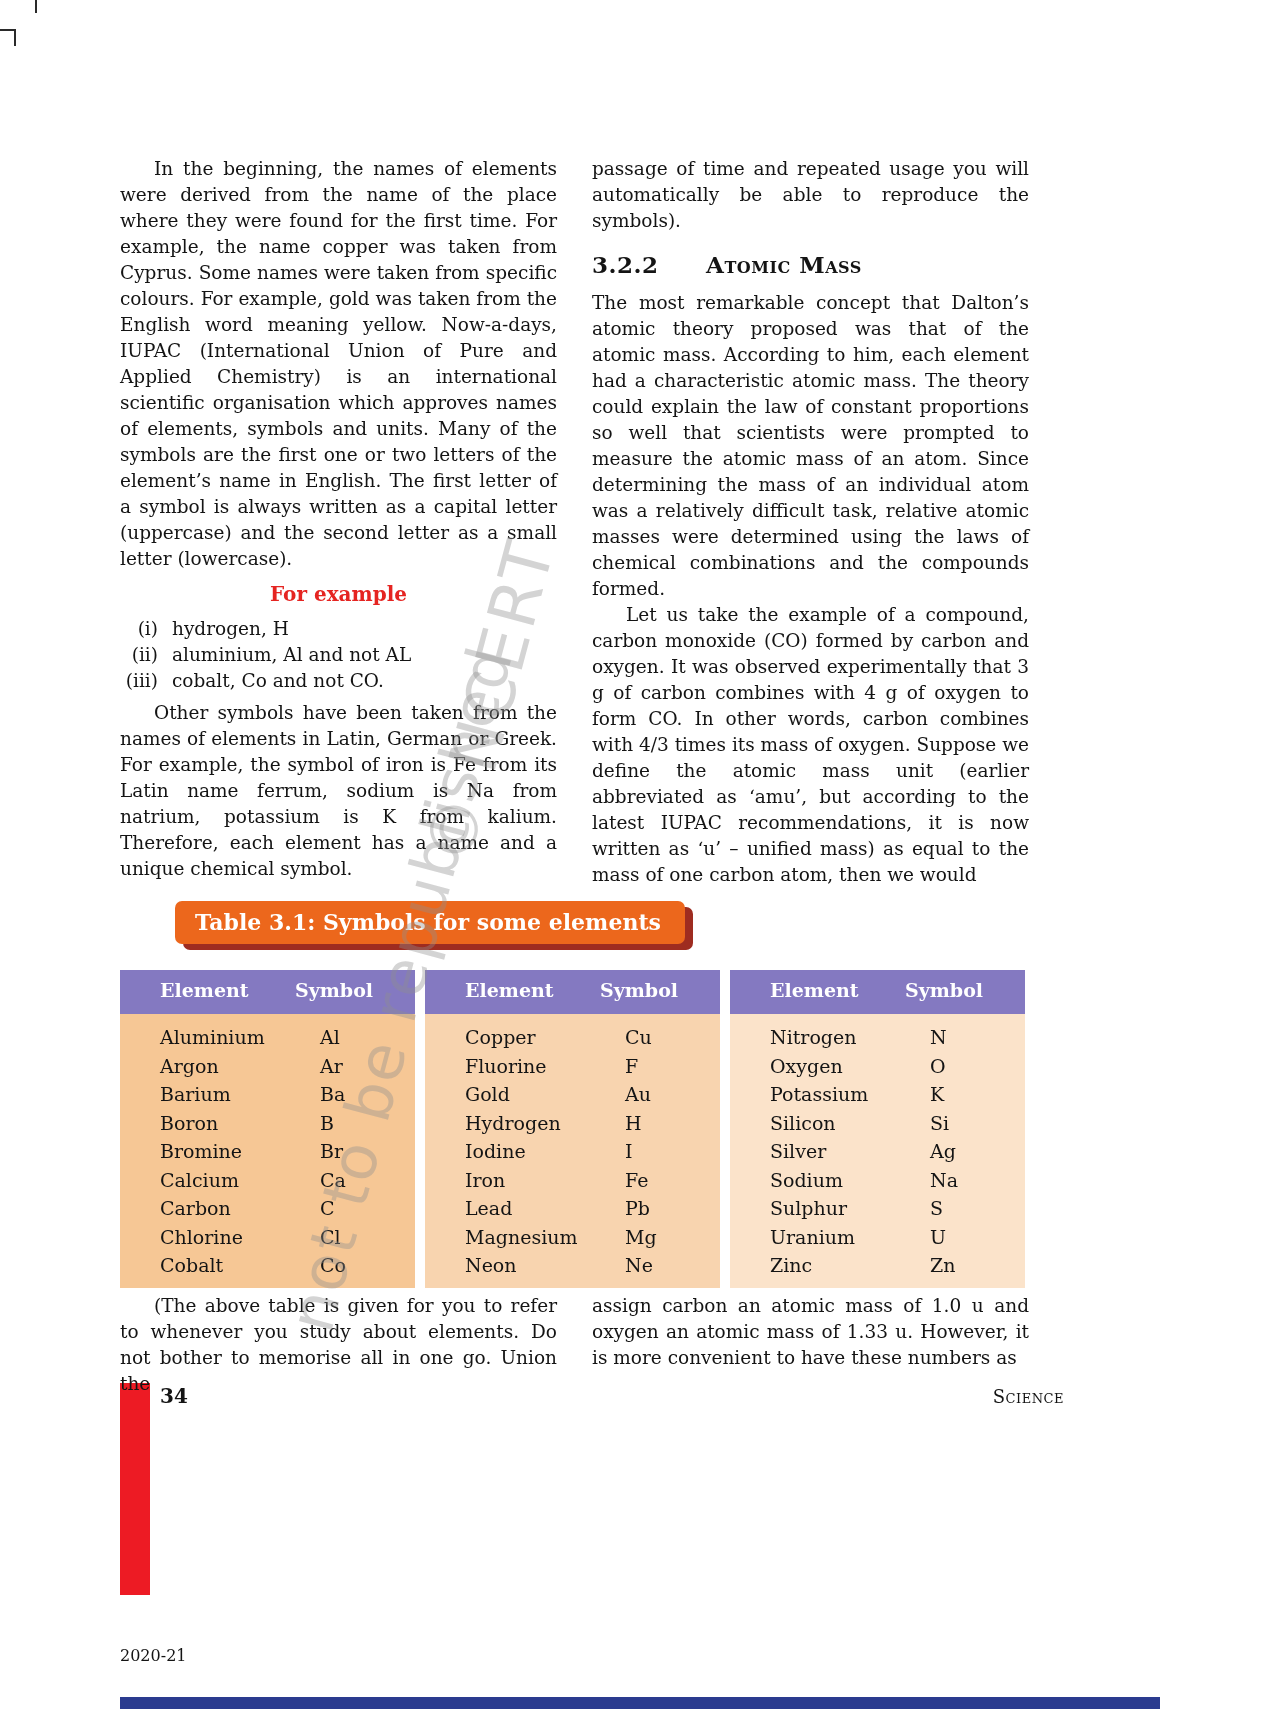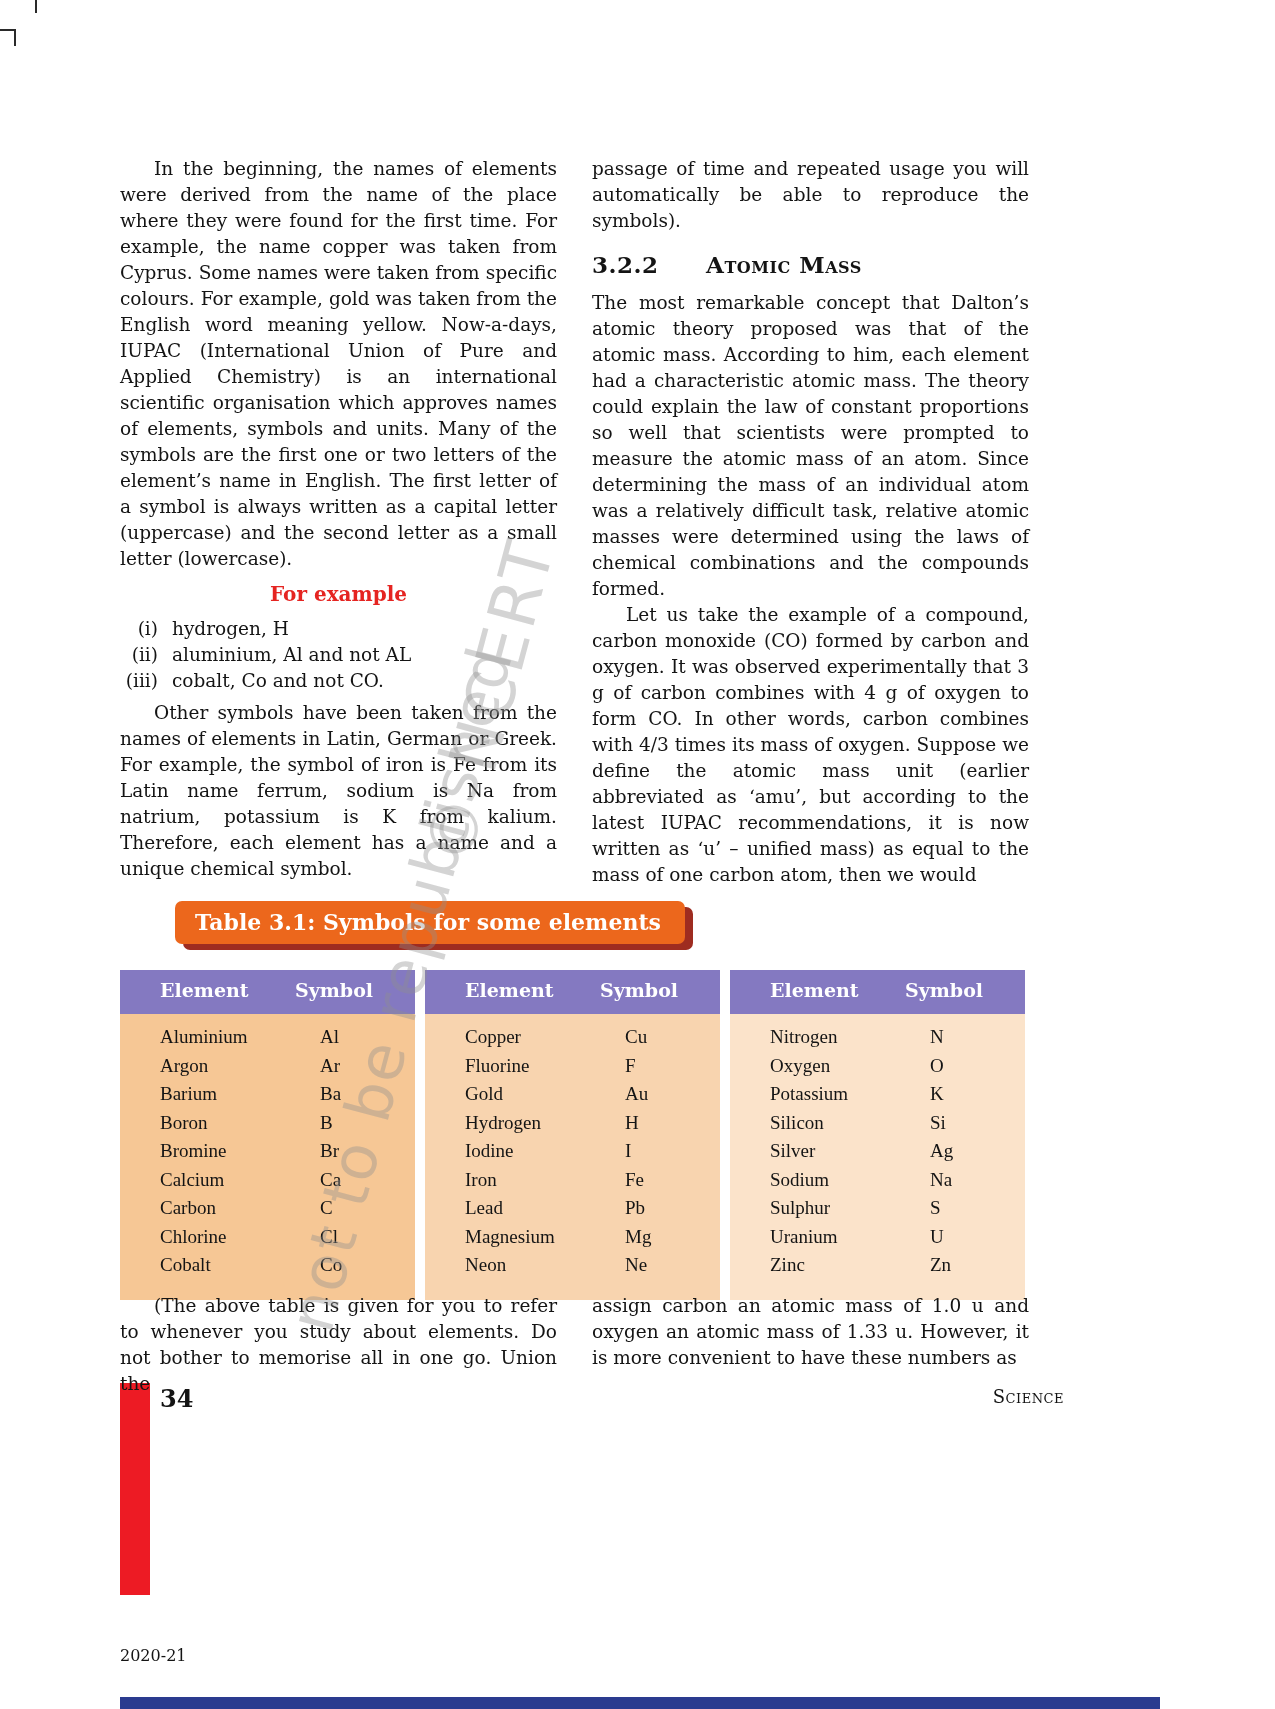--- a/index.html
+++ b/index.html
@@ -56,32 +56,32 @@
     position:absolute; left:120px; top:970px; width:905px; z-index:2;
     display:flex; gap:10px;
   }
   .tgroup { width:295px; flex:none; }
   .thead {
     position:relative; height:44px; line-height:40px;
     background:#8479c1; color:#ffffff; font-weight:bold; font-size:19px;
   }
   .thead .h-el  { position:absolute; left:40px; }
   .thead .h-sym { position:absolute; left:175px; }
-  .tbody { padding:9px 0 20px 0;font-family:Liberation Serif, serif; }
+  .tbody { padding:9px 0 8px 0; }
   .trow { position:relative; height:28.5px; line-height:28.5px; font-size:19px; }
   .tcell.el  { position:absolute; left:40px; }
   .tcell.sym { position:absolute; left:200px; }
 
   .bottom-para { position:absolute; width:437px; font-size:18.5px; line-height:26px; text-align:justify; z-index:2; }
   .bp-left  { left:120px; top:1293px; }
   .bp-right { left:592px; top:1293px; }
 
   
   .footer-red-bar { position:absolute; left:120px; top:1383px; width:30px; height:212px; background:#ed1b24; }
-  .page-number { position:absolute; left:160px; top:1384px; font-size:24px; font-weight:bold; }
+  .page-number { position:absolute; left:160px; top:1384px; font-size:20px; font-weight:bold; }
   .book-title  { position:absolute; left:880px; top:1386px; width:145px; text-align:right;
                  font-size:18px; font-variant:small-caps; letter-spacing:0.5px; }
   .year-label  { position:absolute; left:120px; top:1646px; width:905px; font-size:16px; }
   .bottom-blue-bar { position:absolute; left:120px; top:1697px; width:1040px; height:12px; background:#2a3b8f; }
 
   
   .watermark { position:absolute; z-index:5; pointer-events:none;
                font-family:"DejaVu Sans", sans-serif; color:#8f8f8f; opacity:0.38;
                text-align:center; white-space:nowrap; }
   .wm1 { left:290px; top:662px; width:400px; font-size:66px; transform:rotate(-75deg); letter-spacing:4px; }

